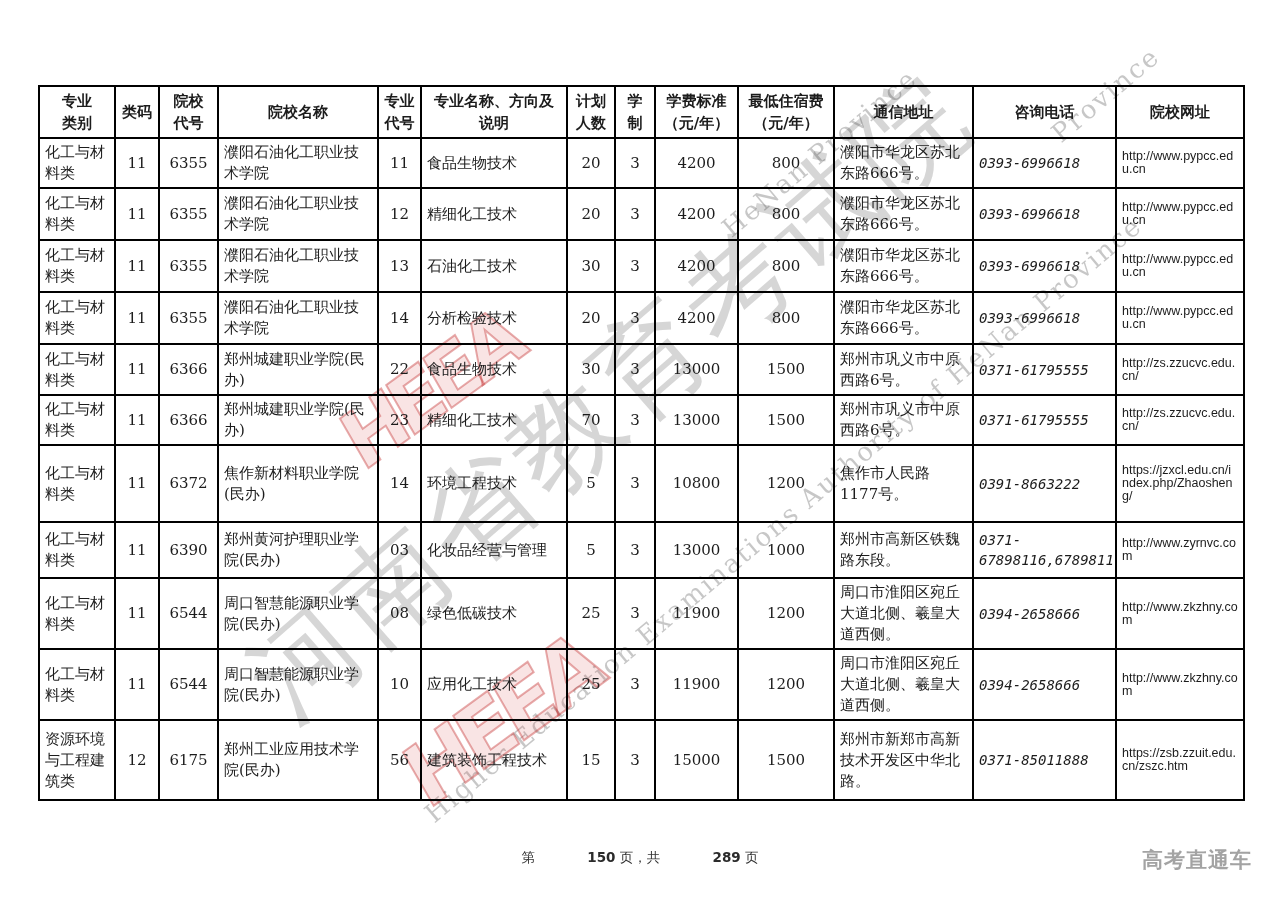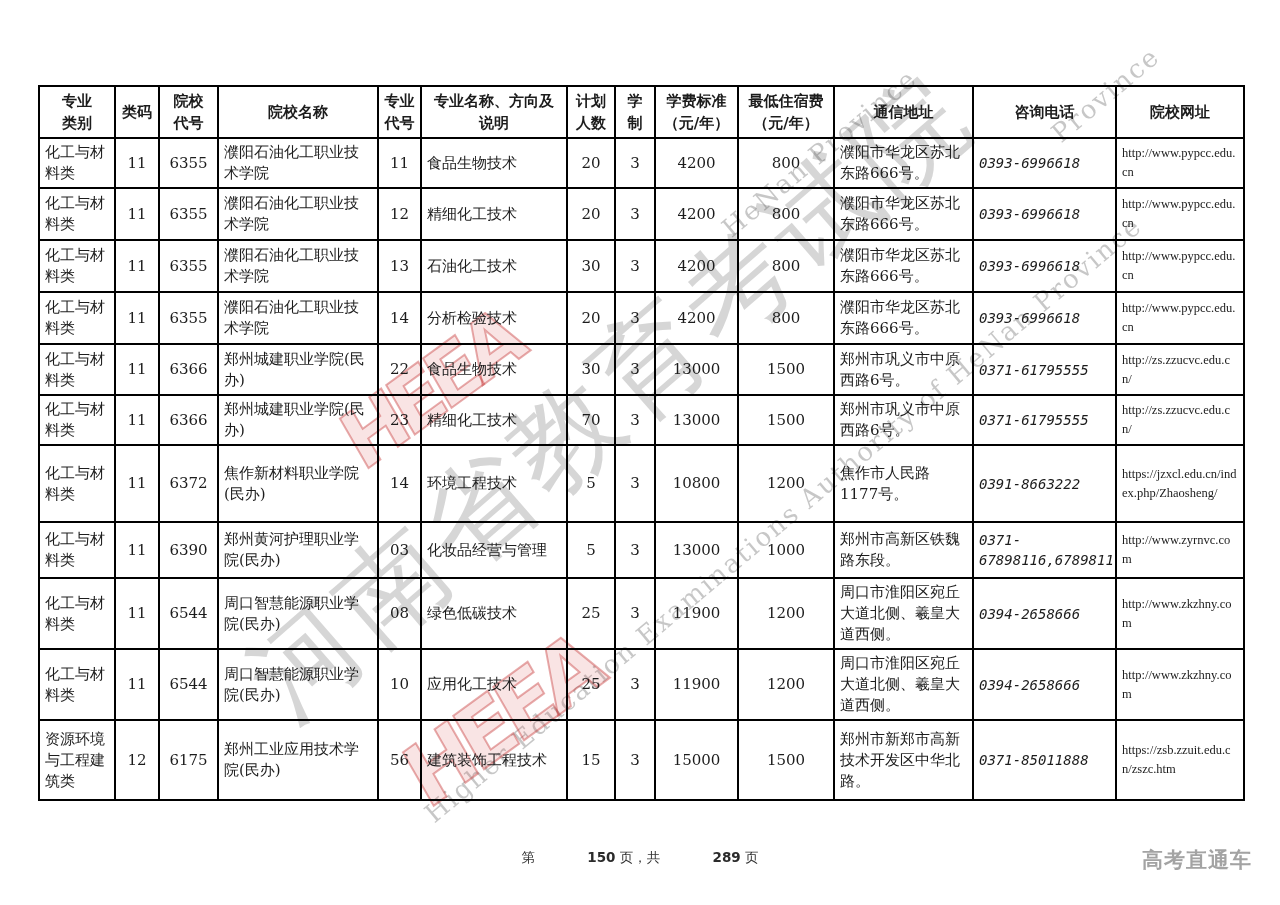--- a/index.html
+++ b/index.html
@@ -61,21 +61,21 @@
   col.w-plan{width:48px}      col.w-years{width:40px}
   col.w-tuition{width:83px}   col.w-dorm{width:96px}
   col.w-address{width:139px}  col.w-phone{width:143px}
   col.w-website{width:128px}
   
   td.col-category,td.col-inst_name,td.col-major_name,td.col-address,
   td.col-phone,td.col-website{text-align:left;}
   td.col-cat_code,td.col-inst_code,td.col-major_code,td.col-plan,
   td.col-years,td.col-tuition,td.col-dorm{text-align:center;}
   td.col-phone{font-family:"DejaVu Sans Mono", monospace;font-size:14px;line-height:20px;font-style:italic;}
-  td.col-website{font-family:Liberation Serif, serif;font-size:12.5px;line-height:19px;word-break:break-all;}
+  td.col-website{font-family:Liberation Sans, sans-serif;font-size:12.5px;line-height:13px;word-break:break-all;}
   
   .plan thead tr{height:41px;}
   .plan tbody tr:nth-child(1){height:50px;}
   .plan tbody tr:nth-child(2){height:52px;}
   .plan tbody tr:nth-child(3){height:52px;}
   .plan tbody tr:nth-child(4){height:52px;}
   .plan tbody tr:nth-child(5){height:51px;}
   .plan tbody tr:nth-child(6){height:50px;}
   .plan tbody tr:nth-child(7){height:77px;}
   .plan tbody tr:nth-child(8){height:56px;}

